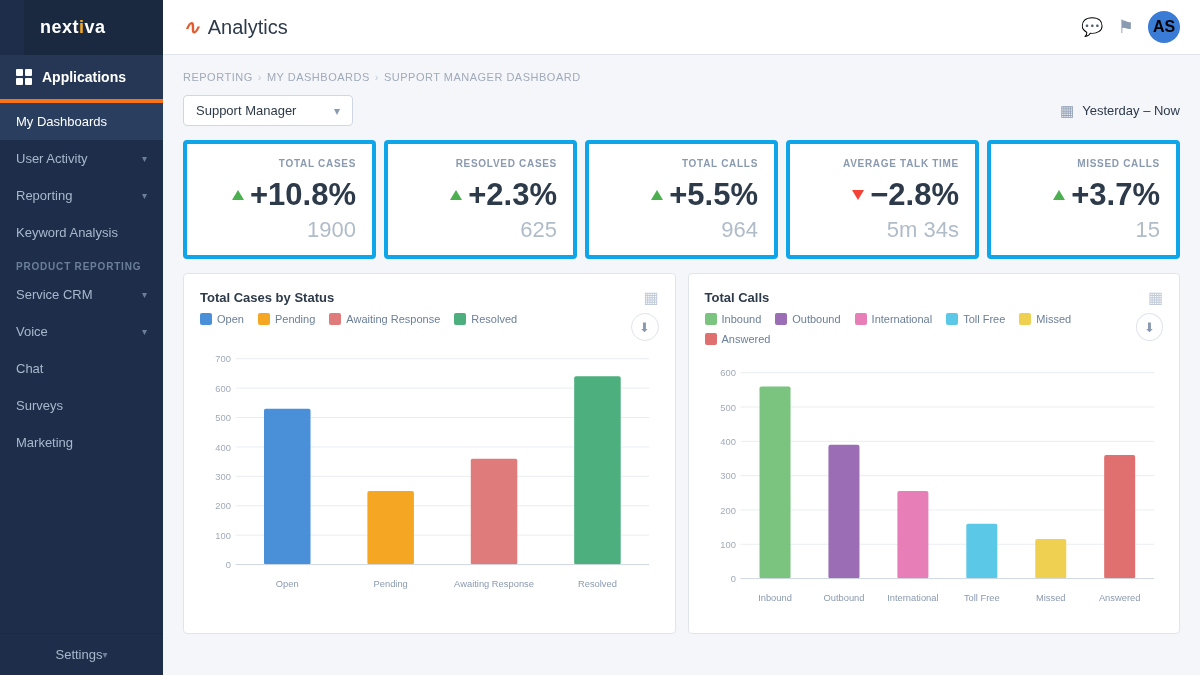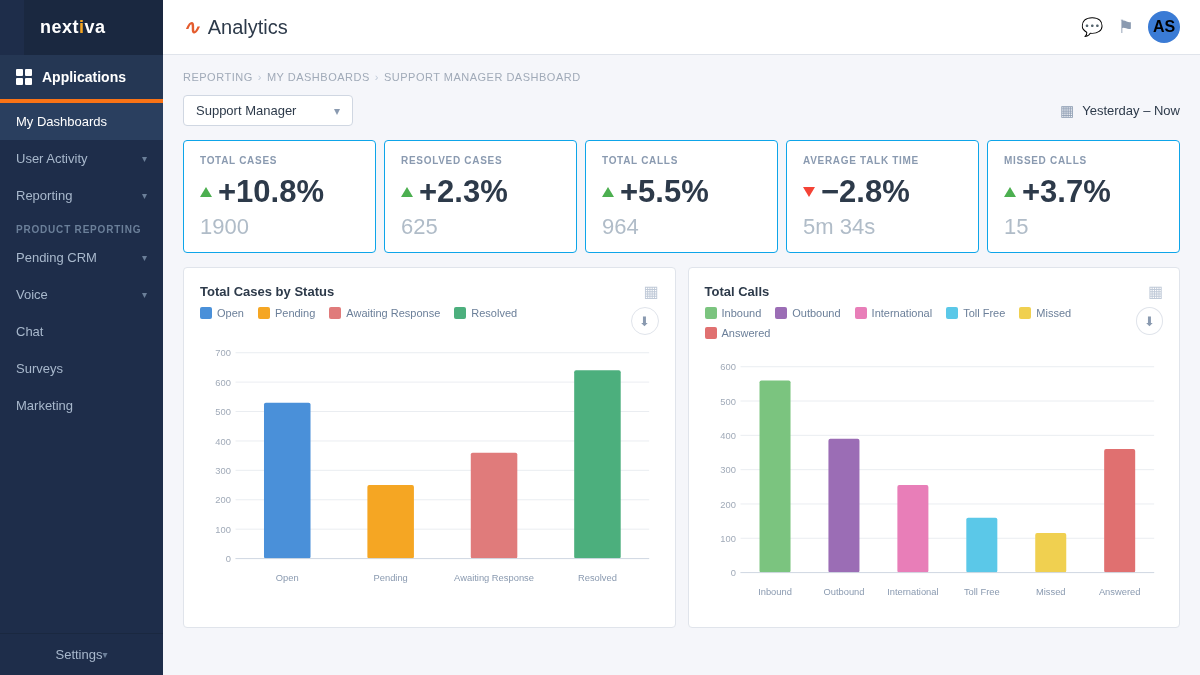--- a/index.html
+++ b/index.html
@@ -122,26 +122,26 @@
     }
     .dropdown-arrow { color: #8a9ab0; font-size: 12px; margin-left: auto; }
     .date-range { display: flex; align-items: center; gap: 8px; font-size: 13px; color: #2d3a4a; }
     .calendar-icon { color: #8a9ab0; font-size: 15px; }
 
     
     .kpi-row { display: flex; gap: 8px; margin-bottom: 14px; }
     .kpi-card {
       flex: 1;
       background: #fff;
-      border: 1px solid #0ea5e9;
+      border: 4px solid #0ea5e9;
       border-radius: 4px;
       padding: 14px 16px 12px;
       display: flex;
       flex-direction: column;
-      align-items: flex-start;
+      align-items: flex-end;
       min-width: 0;
     }
     .kpi-title { font-size: 10px; font-weight: 700; color: #8a9ab0; letter-spacing: 0.7px; text-transform: uppercase; margin-bottom: 8px; text-align: center; }
     .kpi-change-row { display: flex; align-items: center; gap: 6px; margin-bottom: 4px; }
     .kpi-arrow-up { color: #4caf50; font-size: 0; width: 0; height: 0; border-left: 6px solid transparent; border-right: 6px solid transparent; border-bottom: 10px solid #4caf50; }
     .kpi-arrow-down { color: #f44336; font-size: 0; width: 0; height: 0; border-left: 6px solid transparent; border-right: 6px solid transparent; border-top: 10px solid #f44336; }
     .kpi-change { font-size: 31px; font-weight: 600; color: #2d3a4a; }
     .kpi-value { font-size: 22px; color: #b0bcc8; font-weight: 400; }
 
     
@@ -193,25 +193,28 @@
       <span class="sidebar-item-label">My Dashboards</span>
     </div>
     <div class="sidebar-item">
       <span class="sidebar-item-label">User Activity</span>
       <span class="chevron">▾</span>
     </div>
     <div class="sidebar-item">
       <span class="sidebar-item-label">Reporting</span>
       <span class="chevron">▾</span>
     </div>
+    <div class="sidebar-item">
+      <span class="sidebar-item-label">Keyword Analysis</span>
+    </div>
 
     <div class="sidebar-section-header">PRODUCT REPORTING</div>
 
     <div class="sidebar-item">
-      <span class="sidebar-item-label">Pending CRM</span>
+      <span class="sidebar-item-label">Service CRM</span>
       <span class="chevron">▾</span>
     </div>
     <div class="sidebar-item">
       <span class="sidebar-item-label">Voice</span>
       <span class="chevron">▾</span>
     </div>
     <div class="sidebar-item">
       <span class="sidebar-item-label">Chat</span>
     </div>
     <div class="sidebar-item">

